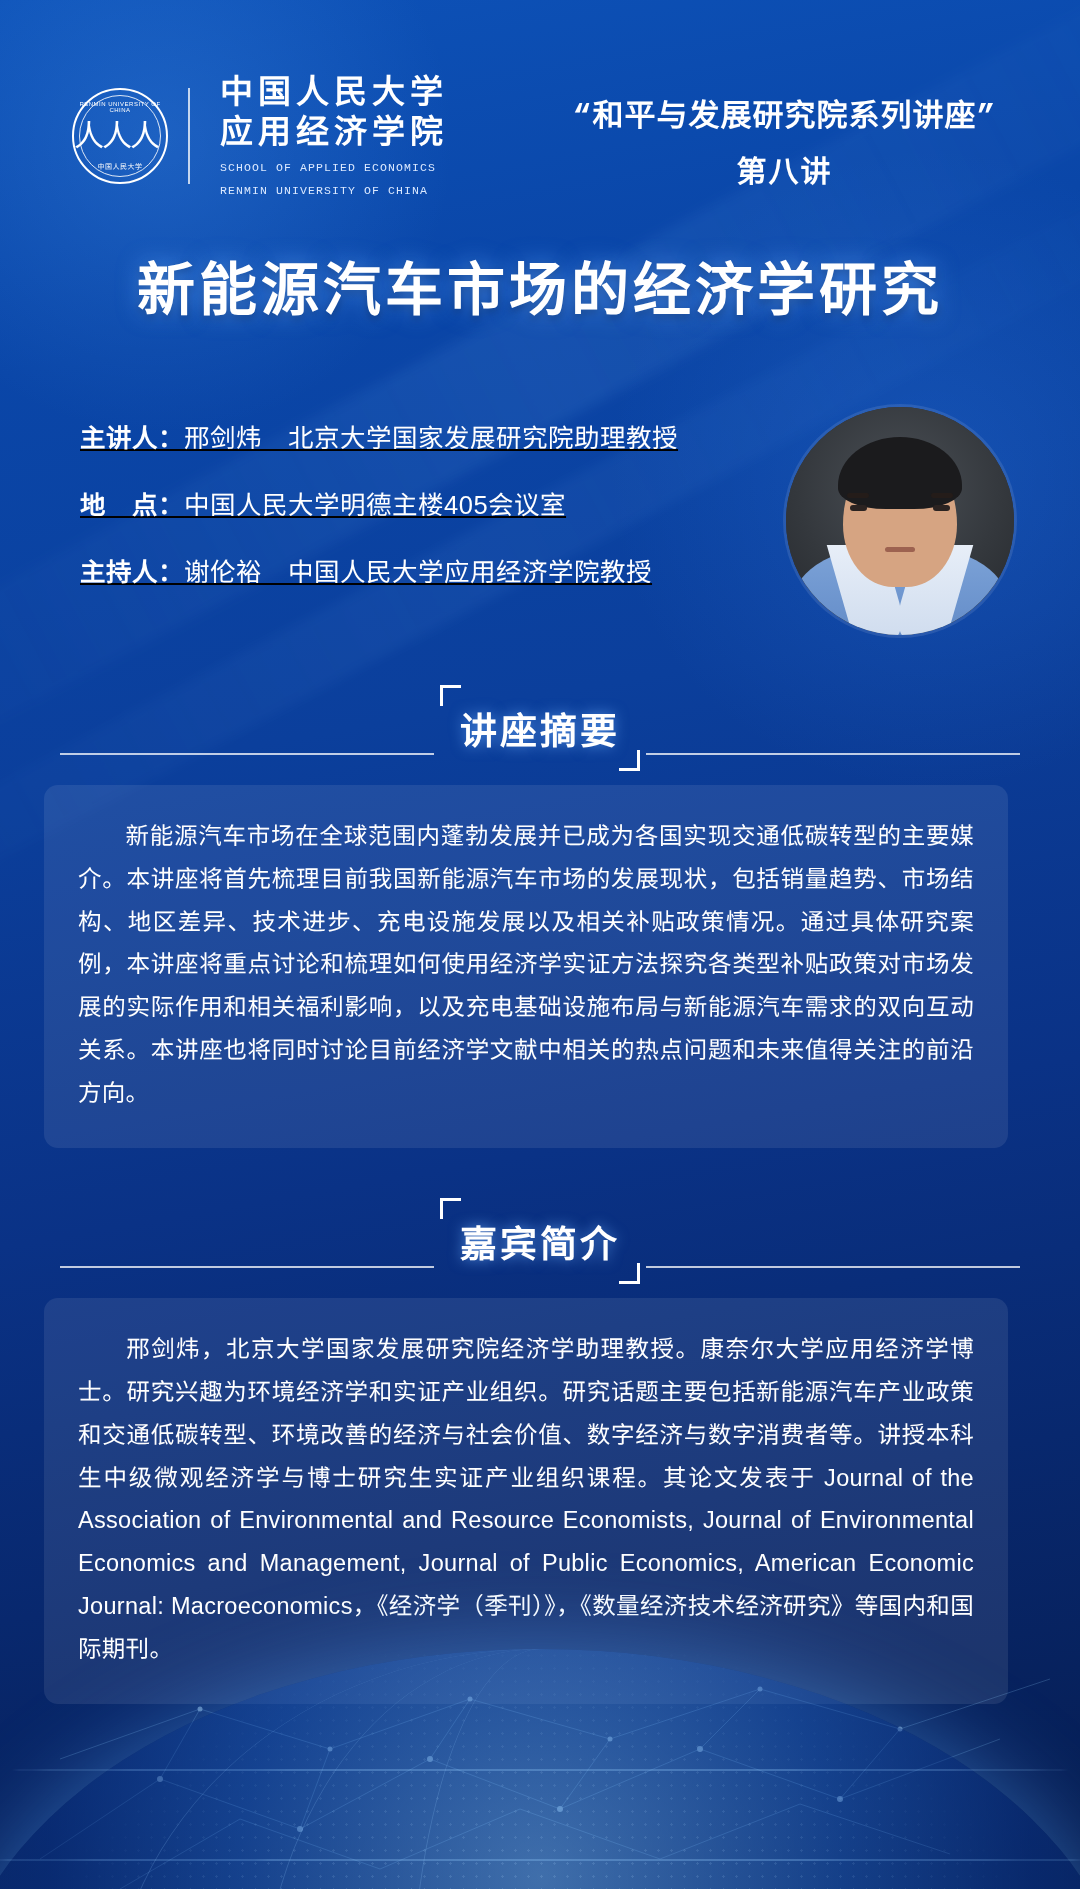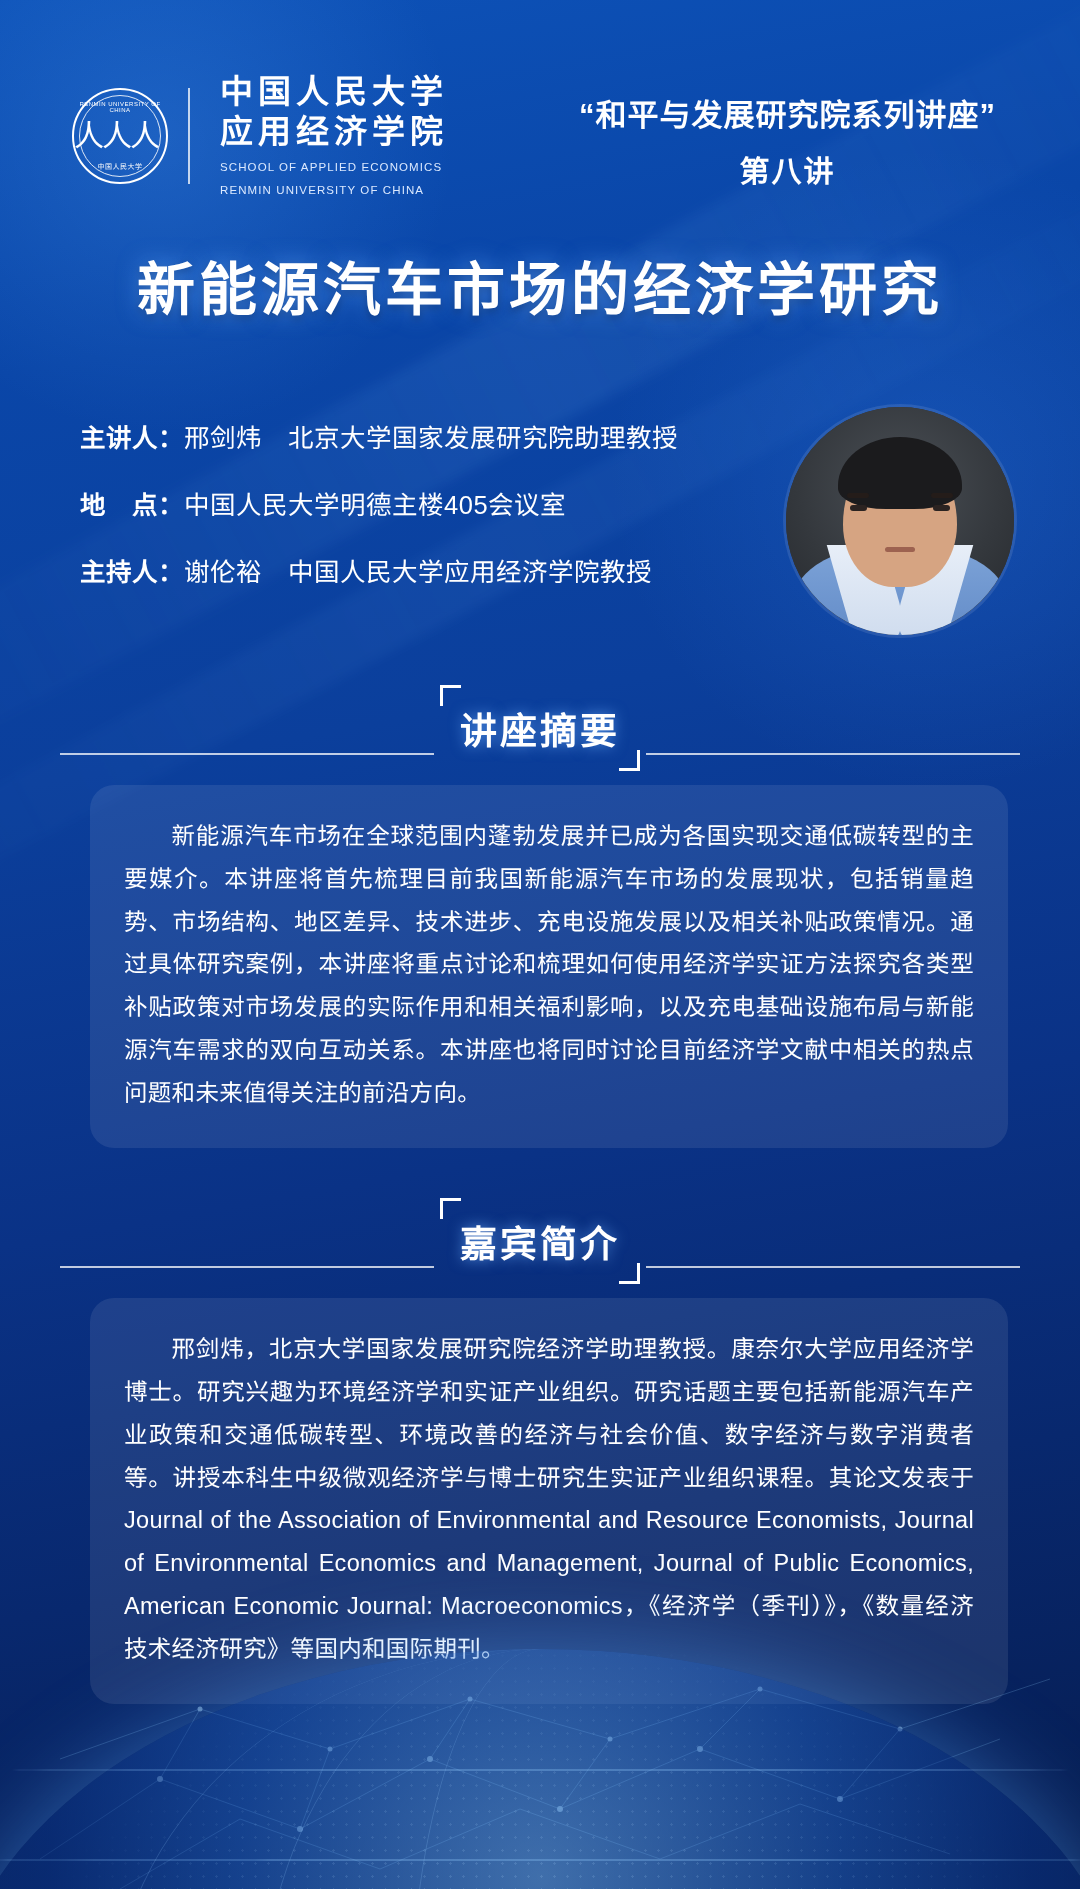--- a/index.html
+++ b/index.html
@@ -99,34 +99,35 @@
     font-weight: bold;
     font-family: "DejaVu Serif", serif;
     line-height: 1.22;
   }
   .logo-text .en {
     color: #dbe9ff;
     font-size: 11.5px;
     letter-spacing: 1.1px;
     line-height: 1.5;
     margin-top: 6px;
-    font-family: Liberation Sans, sans-serif;
+    font-family: Liberation Mono, monospace;
   }
   .series {
     margin-left: auto;
     text-align: center;
     padding-top: 18px;
     padding-right: 24px;
   }
   .series-line1 {
     color: #ffffff;
     font-size: 31px;
     font-weight: bold;
     letter-spacing: 1px;
     white-space: nowrap;
+    font-family: Liberation Mono, monospace;
   }
   .series-line2 {
     color: #ffffff;
     font-size: 30px;
     font-weight: bold;
     letter-spacing: 2px;
     margin-top: 12px;
   }
 
   
@@ -150,20 +151,21 @@
   .info-row {
     position: relative;
     display: flex;
     align-items: flex-start;
     margin-top: 80px;
     padding: 0 66px 0 80px;
   }
   .info-list {
     flex: 1 1 auto;
     padding-top: 10px;
+    text-decoration: underline;
   }
   .info-line {
     color: #ffffff;
     font-size: 25.5px;
     letter-spacing: 0.5px;
     margin-bottom: 30px;
     white-space: nowrap;
   }
   .info-label {
     font-weight: bold;
@@ -294,23 +296,23 @@
     position: absolute;
     width: 18px;
     height: 18px;
     border: 3px solid #ffffff;
   }
   .corner.tl { top: -16px; left: 6px; border-right: none; border-bottom: none; }
   .corner.br { bottom: -16px; right: 6px; border-left: none; border-top: none; }
 
   
   .panel {
-    margin: 30px 72px 0 90px;
+    margin: 30px 72px 0 44px;
     background: rgba(255,255,255,0.085);
-    border-radius: 24px;
+    border-radius: 14px;
     padding: 30px 34px 34px 34px;
   }
   .panel p {
     margin: 0;
     color: #ffffff;
     font-size: 23.5px;
     line-height: 1.82;
     text-align: justify;
     letter-spacing: 0.3px;
   }

